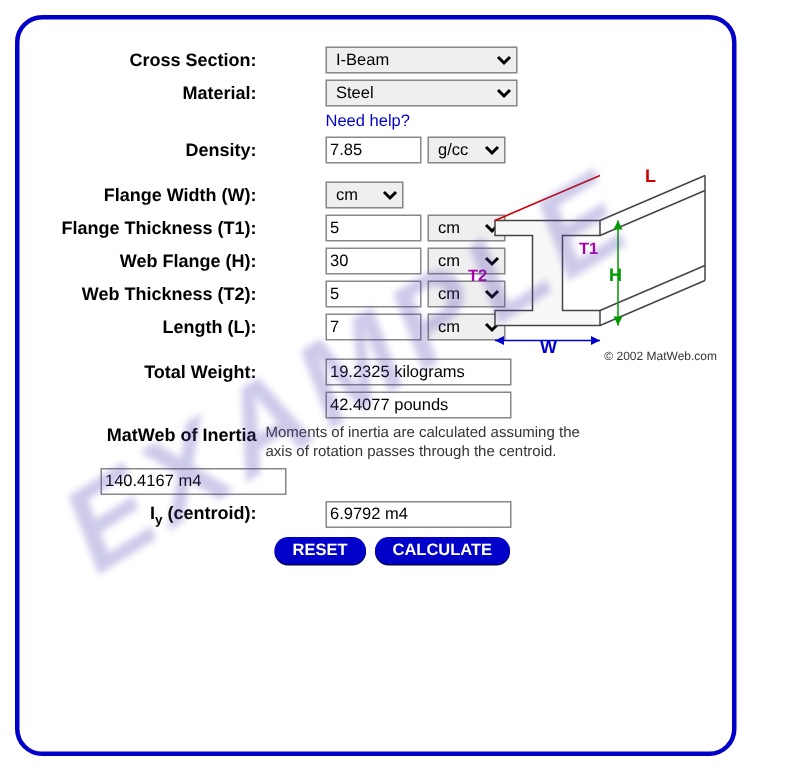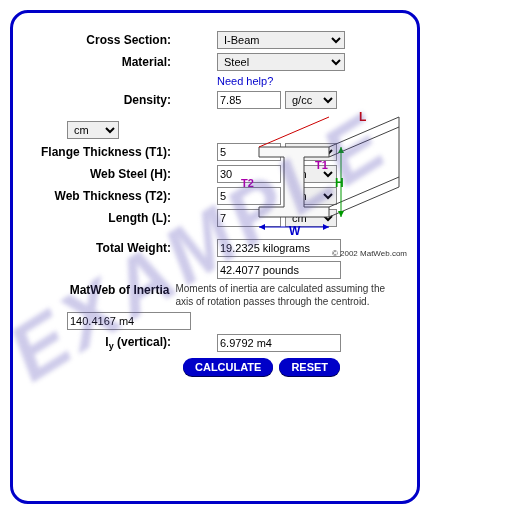--- a/index.html
+++ b/index.html
@@ -4,21 +4,21 @@
 <style>
   * { box-sizing: border-box; }
   body {
     margin: 0;
     padding: 10px;
     font-family: Arial, Helvetica, sans-serif;
     font-size: 12px;
     background: #fff;
   }
   .frame {
-    width: 410px;
+    width: 481px;
     height: 494px;
     border: 3px solid #0000c8;
     border-radius: 18px;
     padding: 18px 14px 12px 14px;
     position: relative;
     overflow: hidden;
     background: #fff;
   }
   .watermark {
     position: absolute;
@@ -104,21 +104,21 @@
     position: absolute;
     right: 8px;
     top: 94px;
     width: 190px;
     height: 140px;
     z-index: 2;
   }
   .copyright {
     position: absolute;
     right: 10px;
-    top: 236px;
+    top: 220px;
     font-size: 8px;
     color: #333;
     z-index: 2;
   }
 </style>
 </head>
 <body>
 
 <div class="frame">
   <div class="watermark">EXAMPLE</div>
@@ -149,35 +149,36 @@
     <div class="fields">
       <input class="inp-med" value="7.85" style="">
       <select class="sel-unit"><option>g/cc</option></select>
     </div>
   </div>
 
 
   <div class="spacer"></div>
 
   <div class="row">
+    <div class="label">Flange Width (W):</div>
     <div class="fields">
       <select class="sel-unit"><option>cm</option></select>
     </div>
   </div>
 
   <div class="row">
     <div class="label">Flange Thickness (T1):</div>
     <div class="fields">
       <input class="inp-med" value="5" style="">
       <select class="sel-unit"><option>cm</option></select>
     </div>
   </div>
 
   <div class="row">
-    <div class="label">Web Steel (H):</div>
+    <div class="label">Web Flange (H):</div>
     <div class="fields">
       <input class="inp-med" value="30" style="">
       <select class="sel-unit"><option>cm</option></select>
     </div>
   </div>
 
   <div class="row">
     <div class="label">Web Thickness (T2):</div>
     <div class="fields">
       <input class="inp-med" value="5" style="">
@@ -214,29 +215,29 @@
     <div class="note">Moments of inertia are calculated assuming the axis of rotation passes through the centroid.</div>
   </div>
 
   <div class="row">
     <div class="fields">
         <input class="inp-wide" readonly="" value="140.4167 m4" style="">
       </div>
   </div>
 
   <div class="row">
-    <div class="label"><span>I</span><span class="sub">y</span><span> (vertical):</span></div>
+    <div class="label"><span>I</span><span class="sub">y</span><span> (centroid):</span></div>
     <div class="fields">
         <input class="inp-wide" readonly="" value="6.9792 m4" style="">
       </div>
   </div>
 
   <div class="btns">
+    <button class="btn">RESET</button>
     <button class="btn">CALCULATE</button>
-    <button class="btn">RESET</button>
   </div>
 
   <svg class="diagram" viewBox="0 0 190 140">
     <g stroke="#444" stroke-width="1" fill="#f8f8f8">
       <path d="M 40 40 L 110 40 L 110 50 L 85 50 L 85 100 L 110 100 L 110 110 L 40 110 L 40 100 L 65 100 L 65 50 L 40 50 Z"></path>
       <line x1="110" y1="40" x2="180" y2="10" stroke="#444"></line>
       <line x1="110" y1="50" x2="180" y2="20" stroke="#444"></line>
       <line x1="110" y1="100" x2="180" y2="70" stroke="#444"></line>
       <line x1="110" y1="110" x2="180" y2="80" stroke="#444"></line>
       <line x1="180" y1="10" x2="180" y2="80" stroke="#444"></line>

